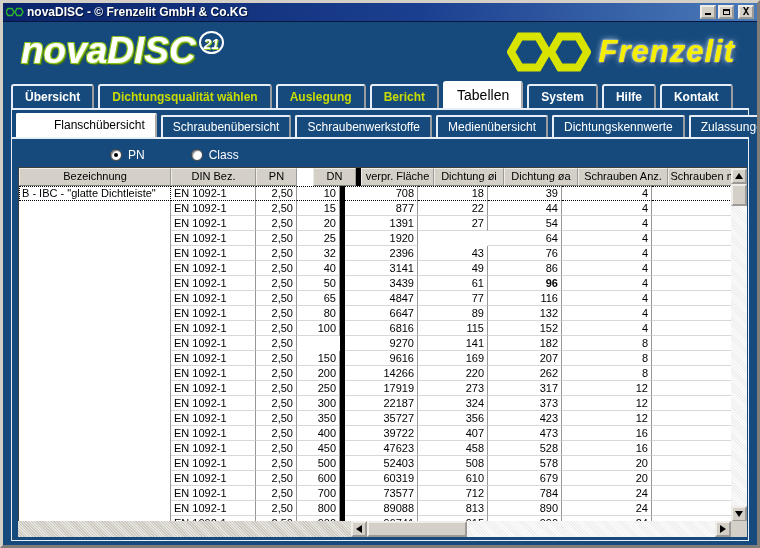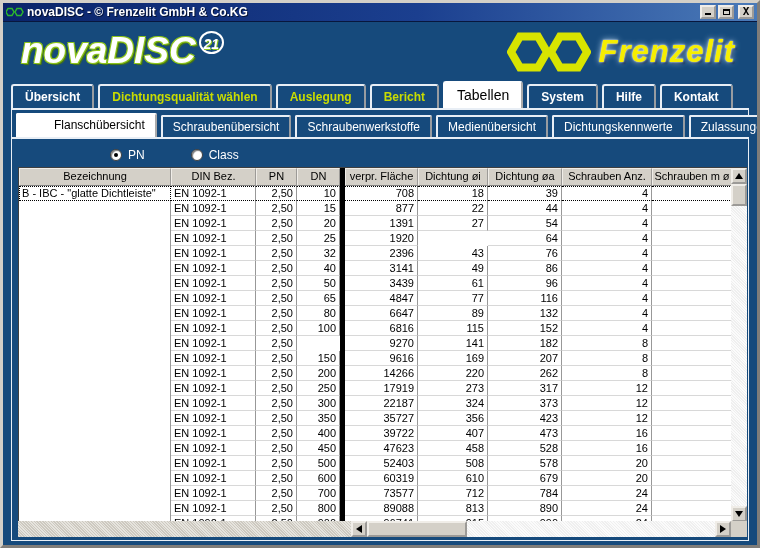--- a/index.html
+++ b/index.html
@@ -190,21 +190,21 @@
         <span>Class</span>
       </span>
     </div>
 
     <div class="grid">
       <div class="grid-main">
         <div class="hdr" id="grid-header">
             <div class="hcell" style="width: 152px;">Bezeichnung</div>
             <div class="hcell" style="width: 85px;">DIN Bez.</div>
             <div class="hcell" style="width: 41px;">PN</div>
-            <div class="hcell" style="width: 43px;">DN</div>
+            <div class="hcell" style="width: 43px; margin-left: 16px;">DN</div>
             <div class="sep"></div>
             <div class="hcell" style="width: 73px;">verpr. Fläche</div>
             <div class="hcell" style="width: 70px;">Dichtung øi</div>
             <div class="hcell" style="width: 74px;">Dichtung øa</div>
             <div class="hcell" style="width: 90px;">Schrauben Anz.</div>
             <div class="hcell" style="width: 80px;">Schrauben m ø</div>
           </div>
         <div class="body" id="grid-body">
             <div class="row sel">
               <div class="cell bez" style="width: 152px;">B - IBC - "glatte Dichtleiste"</div>
@@ -279,21 +279,21 @@
               <div class="cell rgt" style="width: 80px;"></div>
             </div>
             <div class="row">
               <div class="cell bez" style="width: 152px;"></div>
               <div class="cell lft" style="width: 85px;">EN 1092-1</div>
               <div class="cell rgt" style="width: 41px;">2,50</div>
               <div class="cell rgt" style="width: 43px;">50</div>
               <div class="sep"></div>
               <div class="cell rgt" style="width: 73px;">3439</div>
               <div class="cell rgt" style="width: 70px;">61</div>
-              <div class="cell rgt" style="width: 74px;">96</div>
+              <div class="cell rgt" style="width: 74px; font-weight: bold;">96</div>
               <div class="cell rgt" style="width: 90px;">4</div>
               <div class="cell rgt" style="width: 80px;"></div>
             </div>
             <div class="row">
               <div class="cell bez" style="width: 152px;"></div>
               <div class="cell lft" style="width: 85px;">EN 1092-1</div>
               <div class="cell rgt" style="width: 41px;">2,50</div>
               <div class="cell rgt" style="width: 43px;">65</div>
               <div class="sep"></div>
               <div class="cell rgt" style="width: 73px; padding-left: 32px;">4847</div>

